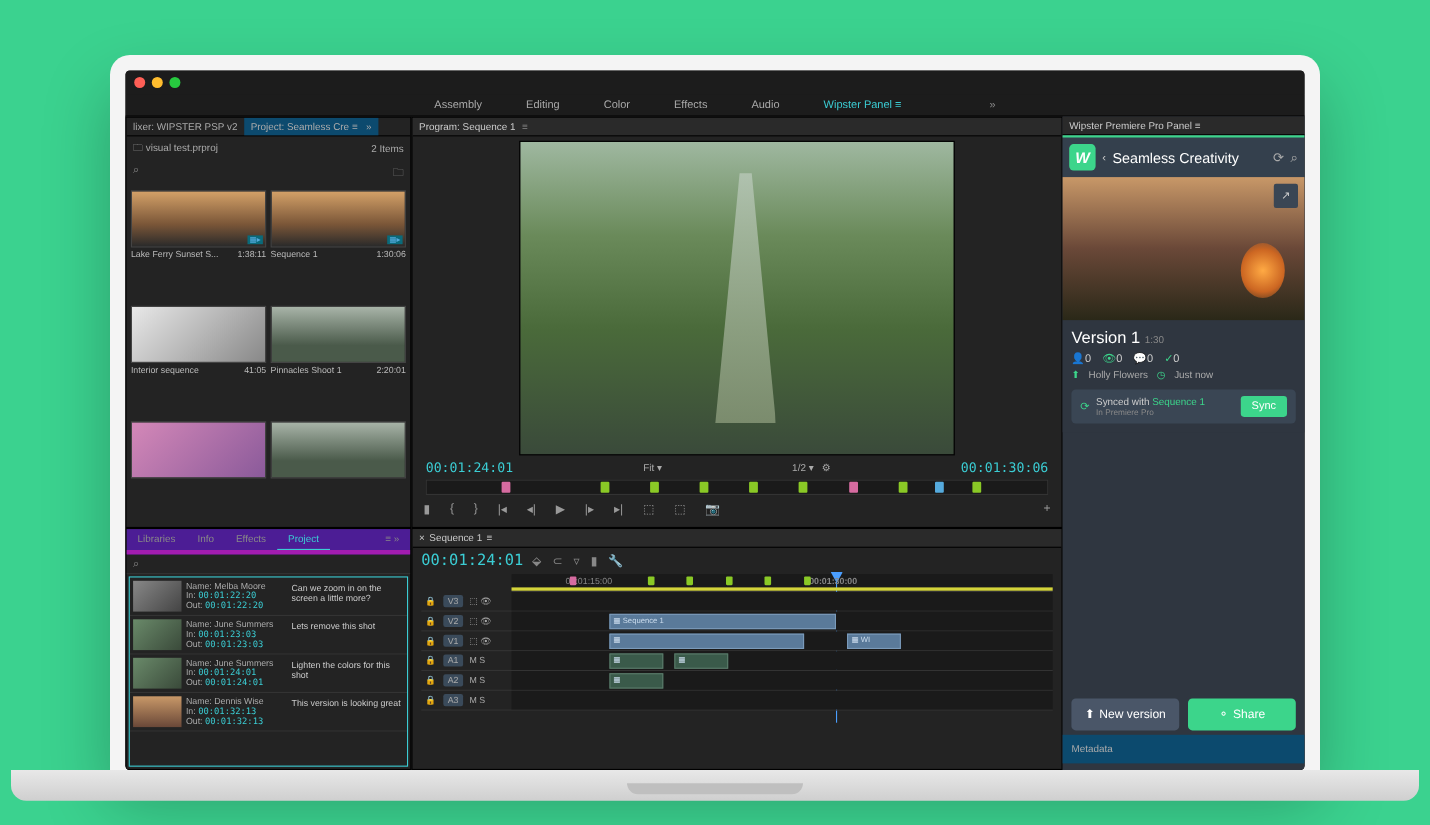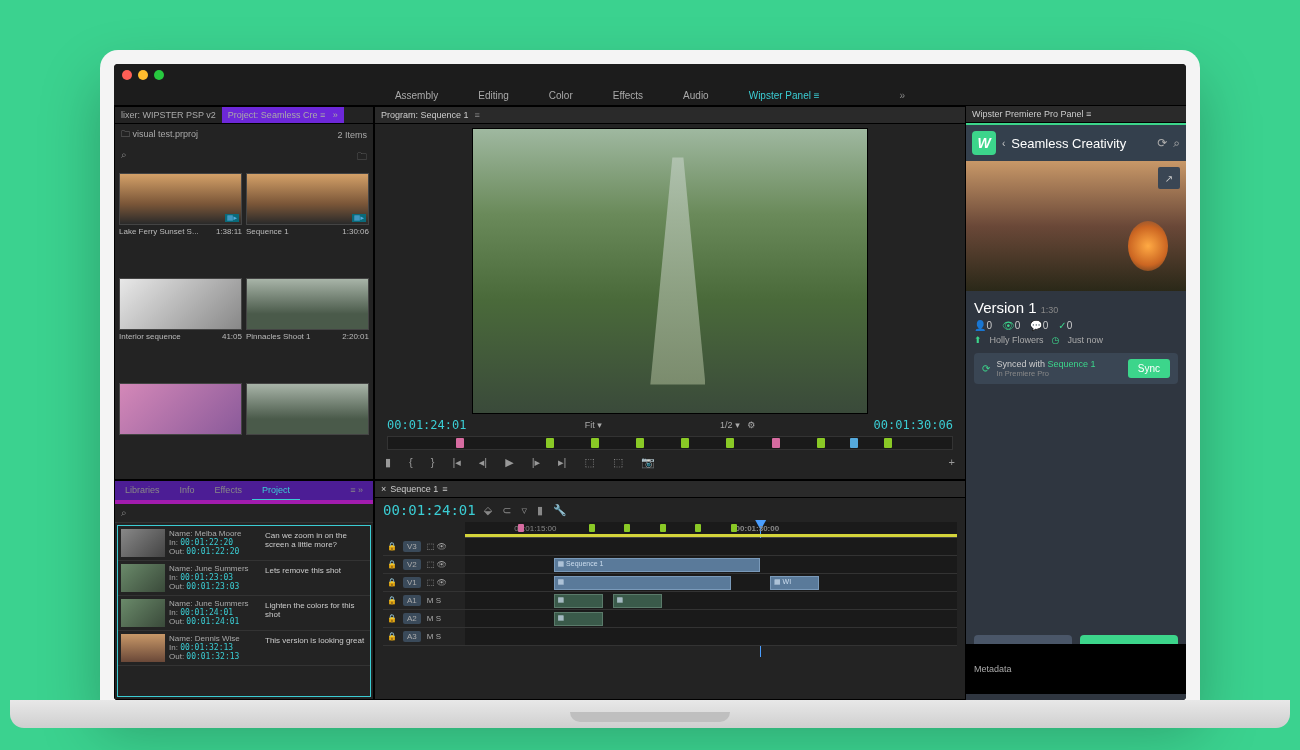--- a/index.html
+++ b/index.html
@@ -64,21 +64,21 @@
 .wip-stats .num{color:#ccc}
 .wip-meta{color:#aaa;font-size:9px;display:flex;gap:8px;align-items:center;margin:3px 0}
 .sync-box{background:#3a4654;border-radius:4px;padding:6px 8px;margin-top:8px;display:flex;align-items:center;gap:6px}
 .sync-txt{flex:1;font-size:9px;color:#ccc}
 .sync-txt a{color:#3cd58b}
 .sync-txt small{color:#888;display:block}
 .sync-btn{background:#3cd58b;color:#fff;padding:4px 10px;border-radius:3px;font-size:10px}
 .wip-foot{position:absolute;bottom:28px;left:0;right:0;padding:8px;display:flex;gap:8px}
 .wbtn{flex:1;padding:8px;border-radius:4px;color:#fff;font-size:11px;display:flex;align-items:center;justify-content:center;gap:4px}
 .wbtn.dark{background:#4a5668}.wbtn.grn{background:#3cd58b}
-.wip-meta-tab{position:absolute;bottom:6px;left:0;right:0;padding:20px 8px;font-size:9px;color:#aaa;background:#000000}
+.wip-meta-tab{position:absolute;bottom:6px;left:0;right:0;padding:8px 8px;font-size:9px;color:#aaa;background:#0c4a6e}
 .wipster{position:relative}
 
 .markers-panel{grid-column:1;grid-row:2}
 .tab-row{display:flex;background:#4c1d95;border-bottom:4px solid #a21caf}
 .tab-row span{padding:4px 10px;font-size:9px;color:#888;cursor:pointer}
 .tab-row span.active{color:#3bcdd4;border-bottom:1px solid #3bcdd4}
 .mk-search{padding:3px 6px;color:#888;border-bottom:1px solid #333}
 .mk-list{flex:1;overflow:auto;border:1px solid #3bcdd4;margin:2px}
 .mk-item{display:flex;gap:4px;padding:3px;border-bottom:1px solid #333;font-size:8px}
 .mk-thumb{width:44px;height:28px;background:linear-gradient(135deg,#888,#444);flex-shrink:0}
@@ -126,21 +126,21 @@
         <span>Audio</span>
         <span class="active">Wipster Panel ≡</span>
         <span class="chev">»</span>
       </div>
 
 <div class="main">
 
   <div class="panel project">
     <div class="proj-sub">
       <div>lixer: WIPSTER PSP v2</div>
-      <div style="background:#6d28d9"><span>Project: Seamless Cre</span> ≡ &nbsp;&nbsp;»</div>
+      <div style="background:#0c4a6e"><span>Project: Seamless Cre</span> ≡ &nbsp;&nbsp;»</div>
     </div>
     <div class="proj-info">
       <span>🗀 <span>visual test.prproj</span></span>
       <span>2 Items</span>
     </div>
     <div class="proj-search">
       <span>⌕</span>
       <span>🗀</span>
     </div>
     <div class="thumbs" id="thumbs">

